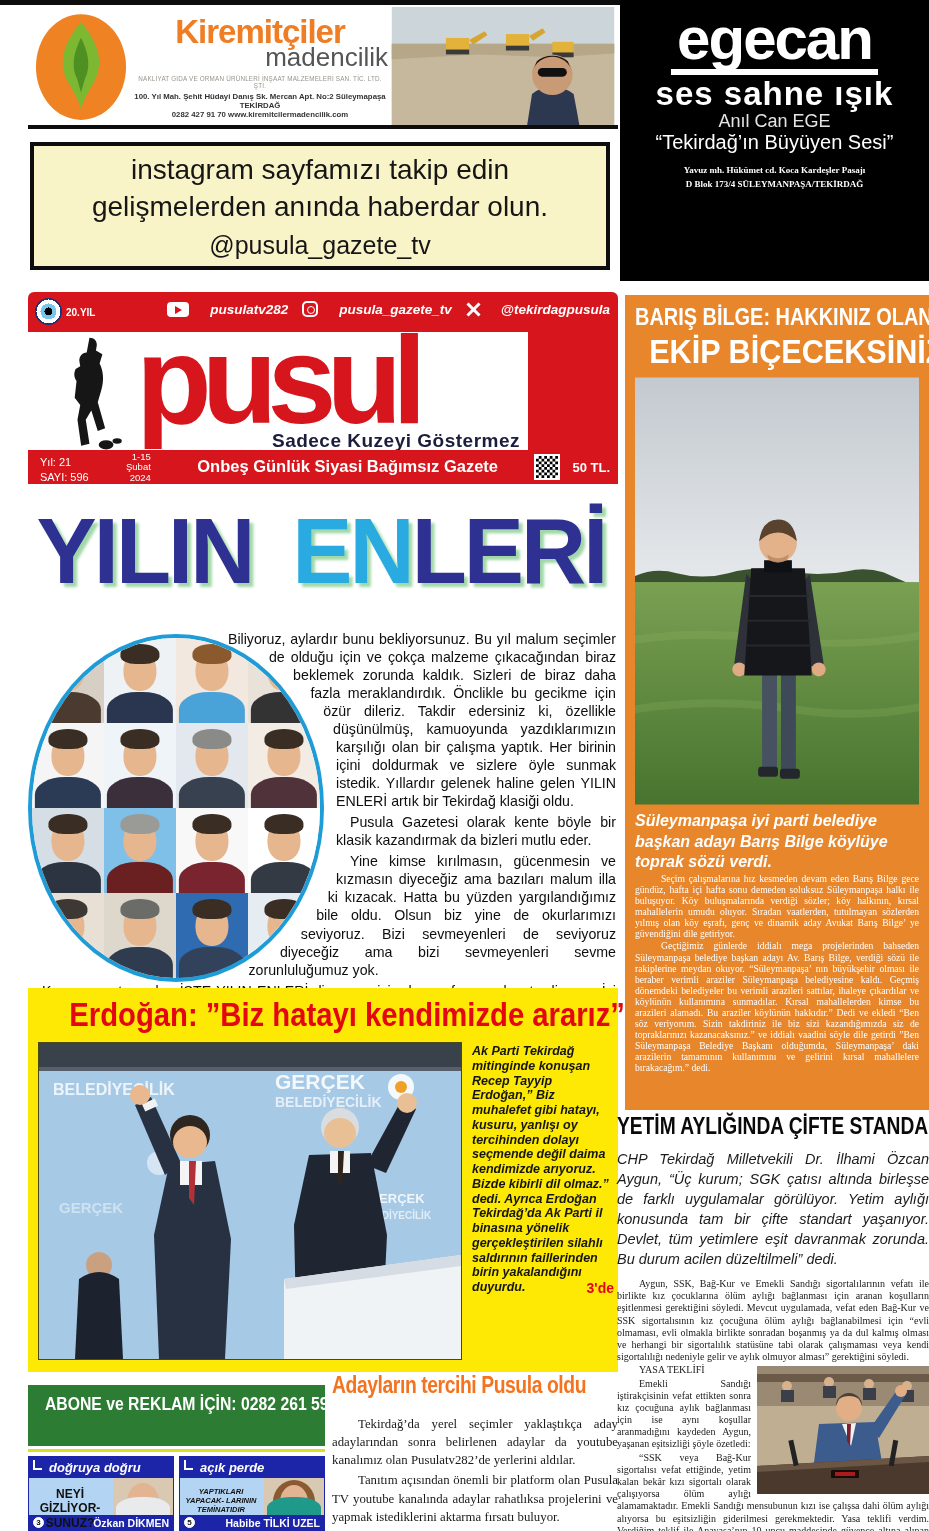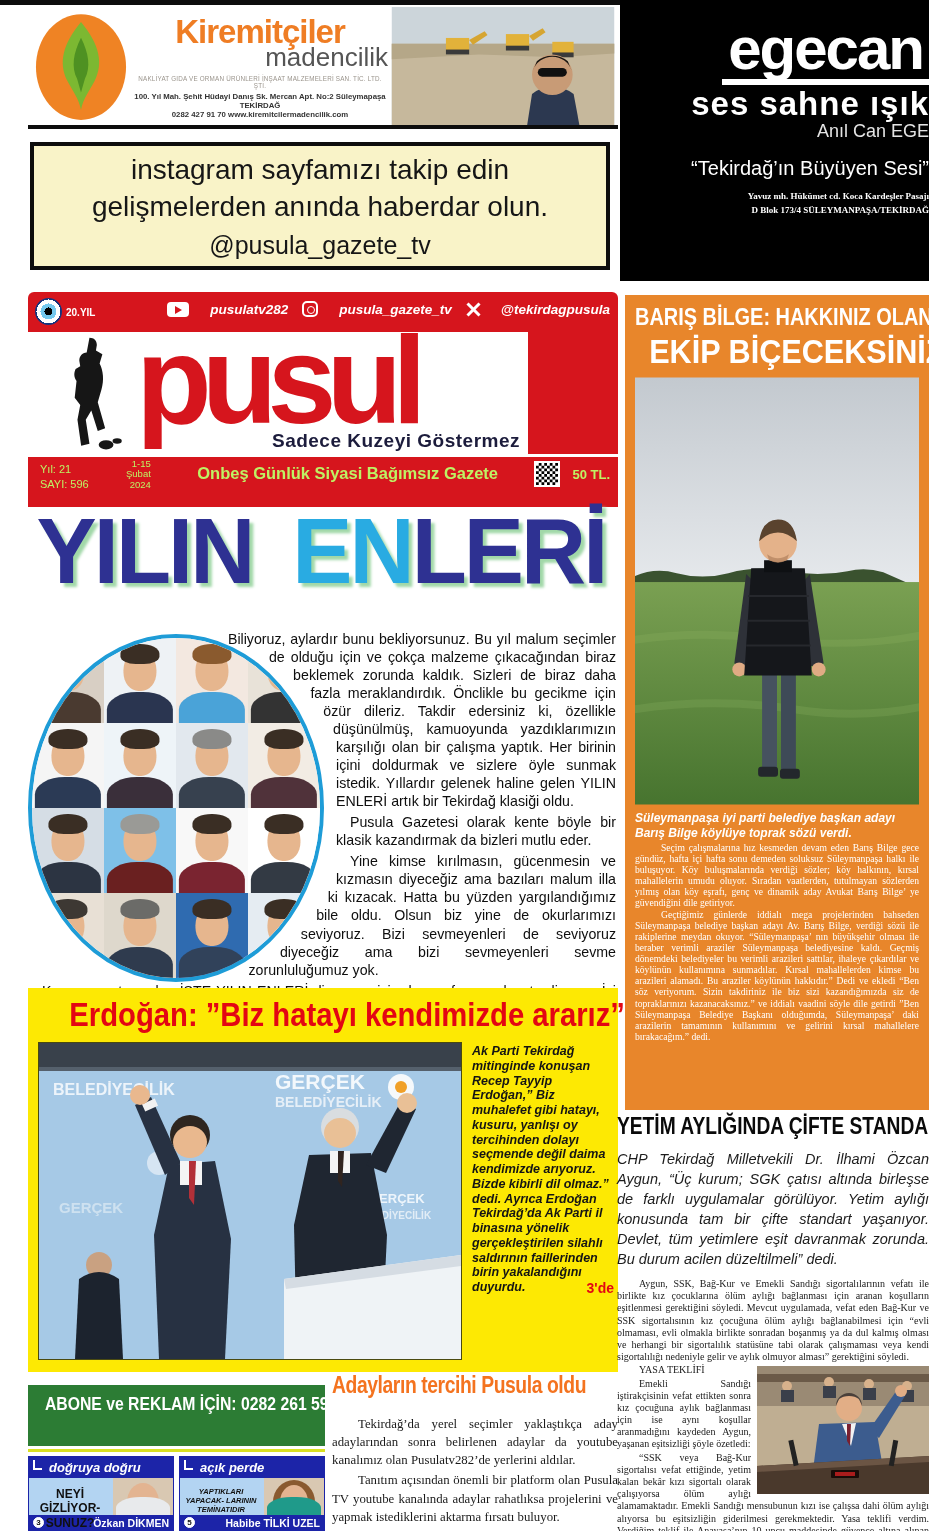--- a/index.html
+++ b/index.html
@@ -12,25 +12,25 @@
 
 .topstrip{left:0;top:0;width:620px;height:5px;background:#0d0d0d}
 .kad{left:28px;top:7px;width:590px;height:122px;background:#fff;border-bottom:4px solid #0d0d0d}
 .kad .txt{position:absolute;left:104px;top:8px;width:256px;text-align:center}
 .kad .b1{color:#ef7d24;font-size:33px;font-weight:800;letter-spacing:-1px;line-height:1}
 .kad .b2{color:#555;font-size:26px;font-weight:400;text-align:right;margin-top:-4px;line-height:1}
 .kad .tg{font-size:6.3px;color:#9a948c;margin-top:5px;letter-spacing:.2px}
 .kad .ad1{font-size:7.8px;color:#333;font-weight:700;margin-top:3px}
 .kad .ad2{font-size:7.8px;color:#333;font-weight:700}
 
-.egecan{left:620px;top:0;width:309px;height:281px;background:#000;color:#fff;text-align:right;padding-top:20px}
+.egecan{left:620px;top:0;width:309px;height:281px;background:#000;color:#fff;text-align:center;padding-top:10px}
 .egecan .brand{font-size:60px;font-weight:800;letter-spacing:-2px;line-height:.95;display:inline-block;border-bottom:6px solid #fff;padding:0 6px 2px}
 .egecan .l2{font-size:33px;font-weight:700;letter-spacing:1px;line-height:1.05;margin-top:2px}
 .egecan .l3{font-size:18px;font-weight:300;color:#e4e4e4;line-height:1.1}
-.egecan .slog{font-size:20px;margin-top:16px;font-weight:400}
+.egecan .slog{font-size:20px;margin-top:0;font-weight:400}
 .egecan .phone{font-size:35px;font-weight:800;margin-top:16px;letter-spacing:1px}
 .egecan .addr{font-family:"Liberation Serif",serif;font-weight:700;font-size:9px;line-height:1.5;margin-top:10px}
 
 .insta{left:30px;top:142px;width:580px;height:128px;background:#f9f3c8;border:4px solid #0d0d0d;
   display:flex;flex-direction:column;justify-content:center;align-items:center;color:#161616}
 .insta .l{font-size:28px;line-height:1.3}
 .insta .h{font-size:25px;margin-top:6px}
 
 .mast{left:28px;top:292px;width:590px;height:196px}
 .mast .bar{position:absolute;left:0;top:0;width:100%;height:40px;background:#d6151d;border-radius:6px 6px 0 0}
@@ -45,21 +45,21 @@
 .ig:after{content:"";position:absolute;left:3px;top:3px;width:6px;height:6px;border:1.5px solid #fff;border-radius:50%}
 .xx{width:14px;height:14px;position:relative}
 .xx:before,.xx:after{content:"";position:absolute;left:6px;top:-1px;width:3px;height:17px;background:#fff}
 .xx:before{transform:rotate(45deg)}.xx:after{transform:rotate(-45deg)}
 .mast .white{position:absolute;left:0;top:40px;width:100%;height:122px;background:#fff}
 .redblock{position:absolute;right:0;top:0;width:90px;height:122px;background:#d6151d}
 .plogo{position:absolute;left:108px;top:-14px;font-size:124px;font-weight:800;letter-spacing:-10px;color:#d6151d;line-height:1}
 .plogo .la{color:#fff;letter-spacing:0;margin-left:14px}
 .mslogan{position:absolute;right:98px;bottom:2px;font-size:19px;font-weight:800;color:#1c1c3c;letter-spacing:.5px}
 .atat{position:absolute;left:26px;top:2px;width:82px;height:120px}
-.mast .bot{position:absolute;left:0;top:165px;width:100%;height:50px;background:#d6151d;color:#bef264}
+.mast .bot{position:absolute;left:0;top:158px;width:100%;height:34px;background:#d6151d;color:#ffffff}
 .yilsayi{position:absolute;left:12px;top:5px;font-size:11px;line-height:1.35}
 .mdate{position:absolute;left:98px;top:2px;font-size:9.5px;line-height:1.08;text-align:right}
 .msub{position:absolute;left:150px;top:7px;width:320px;text-align:right;font-size:16.5px;font-weight:800}
 .qr{position:absolute;right:58px;top:4px;width:26px;height:26px;background:#fff;padding:2px}
 .qr i{display:block;width:100%;height:100%;background:conic-gradient(#000 25%,#fff 0 50%,#000 0 75%,#fff 0) 0 0/5.5px 5.5px}
 .price{position:absolute;right:8px;top:10px;font-size:13px;font-weight:700}
 
 .mainhead{left:24px;top:498px;width:594px;text-align:center;white-space:nowrap;
   font-size:93px;font-weight:800;letter-spacing:-3px;line-height:1.15;
   transform:scaleX(.97);transform-origin:center;text-shadow:4px 4px 3px #a1d8a8}
@@ -75,21 +75,21 @@
   background:var(--h,#3a2e24);border-radius:50% 50% 40% 40%}
 .tile:after{content:"";position:absolute;bottom:-10%;left:50%;transform:translateX(-50%);
   width:92%;height:46%;background:var(--s,#26314a);border-radius:45% 45% 0 0}
 .mainbody p{margin-bottom:3px;text-indent:14px}
 .mainbody p:first-of-type{text-indent:0}
 
 .bilge{left:625px;top:295px;width:304px;height:815px;background:#e8862b;color:#fff;padding:8px 10px}
 .bh1{font-weight:800;font-size:24px;white-space:nowrap;transform:scaleX(.83);transform-origin:left;line-height:1.2}
 .bh2{font-weight:800;font-size:34px;white-space:nowrap;transform:scaleX(.9);transform-origin:center;text-align:center;line-height:1.15}
 .bphoto{width:284px;height:428px;margin:6px auto 0;display:block}
-.bcap{font-size:12px;font-weight:800;font-style:italic;line-height:1.3;margin-top:6px}
+.bcap{font-size:16px;font-weight:800;font-style:italic;line-height:1.3;margin-top:6px}
 .bbody{font-family:"Liberation Serif",serif;font-size:9.6px;line-height:1.15;}
 .bbody p{text-indent:26px;margin-bottom:1px}
 
 .erd{left:28px;top:988px;width:590px;height:384px;background:#fde903}
 .erdhead{position:absolute;left:0;top:7px;width:100%;text-align:center;color:#e30613;font-weight:800;
   font-size:34px;white-space:nowrap;transform:scaleX(.86);transform-origin:center}
 .erdphoto{position:absolute;left:10px;top:54px;width:424px;height:318px;border:1px solid #4a4a10}
 .erdtxt{position:absolute;left:444px;top:56px;width:142px;font-size:12.5px;font-weight:800;font-style:italic;line-height:1.18;color:#141414}
 .erdtxt .cont{color:#e30613;float:right;font-style:normal;font-size:14px}
 

